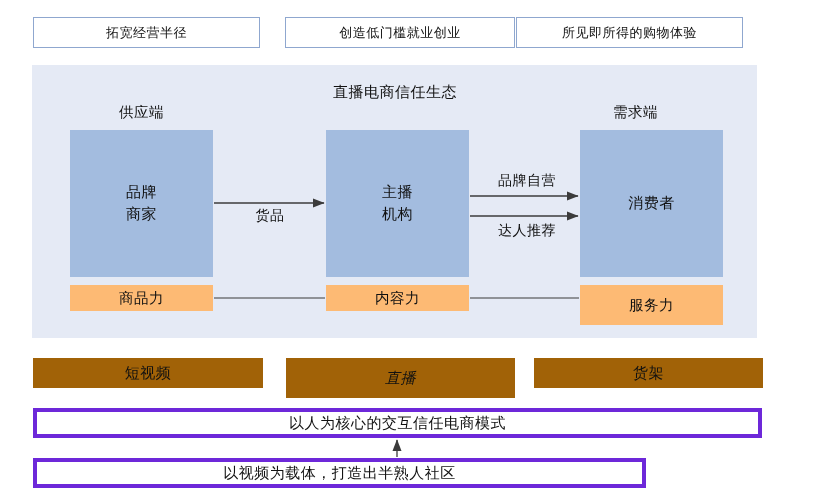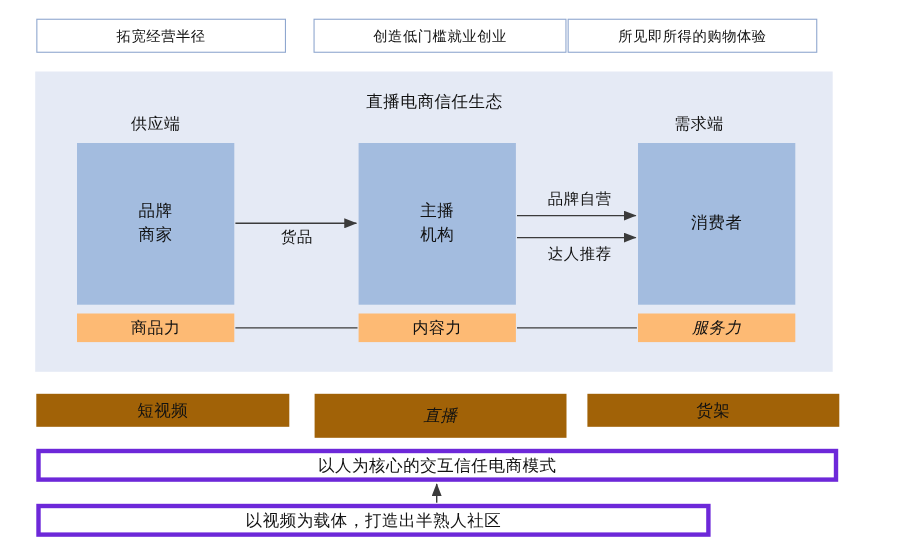--- a/index.html
+++ b/index.html
@@ -138,21 +138,21 @@
 <div class="abs flow-label" style="left:215px; top:172px; width:110px; height:20px;margin-top:35px;">货品</div>
 <div class="abs flow-label" style="left:472px; top:172px; width:110px; height:20px;">品牌自营</div>
 <div class="abs flow-label" style="left:472px; top:222px; width:110px; height:20px;">达人推荐</div>
 
 <div class="abs capability-box" style="left:70px; top:285px; width:143px; height:26px;">
   <span>商品力</span>
 </div>
 <div class="abs capability-box" style="left:326px; top:285px; width:143px; height:26px;">
   <span>内容力</span>
 </div>
-<div class="abs capability-box" style="left:580px; top:285px; width:143px; height:26px;font-style:italic;">
+<div class="abs capability-box" style="left:580px; top:285px; width:143px; height:40px;">
   <span>服务力</span>
 </div>
 
 <div class="abs channel-box" style="left:33px; top:358px; width:230px; height:30px;">
   <span>短视频</span>
 </div>
 <div class="abs channel-box" style="left:286px; top:358px; width:229px; height:40px;font-style:italic;">
   <span>直播</span>
 </div>
 <div class="abs channel-box" style="left:534px; top:358px; width:229px; height:30px;">

